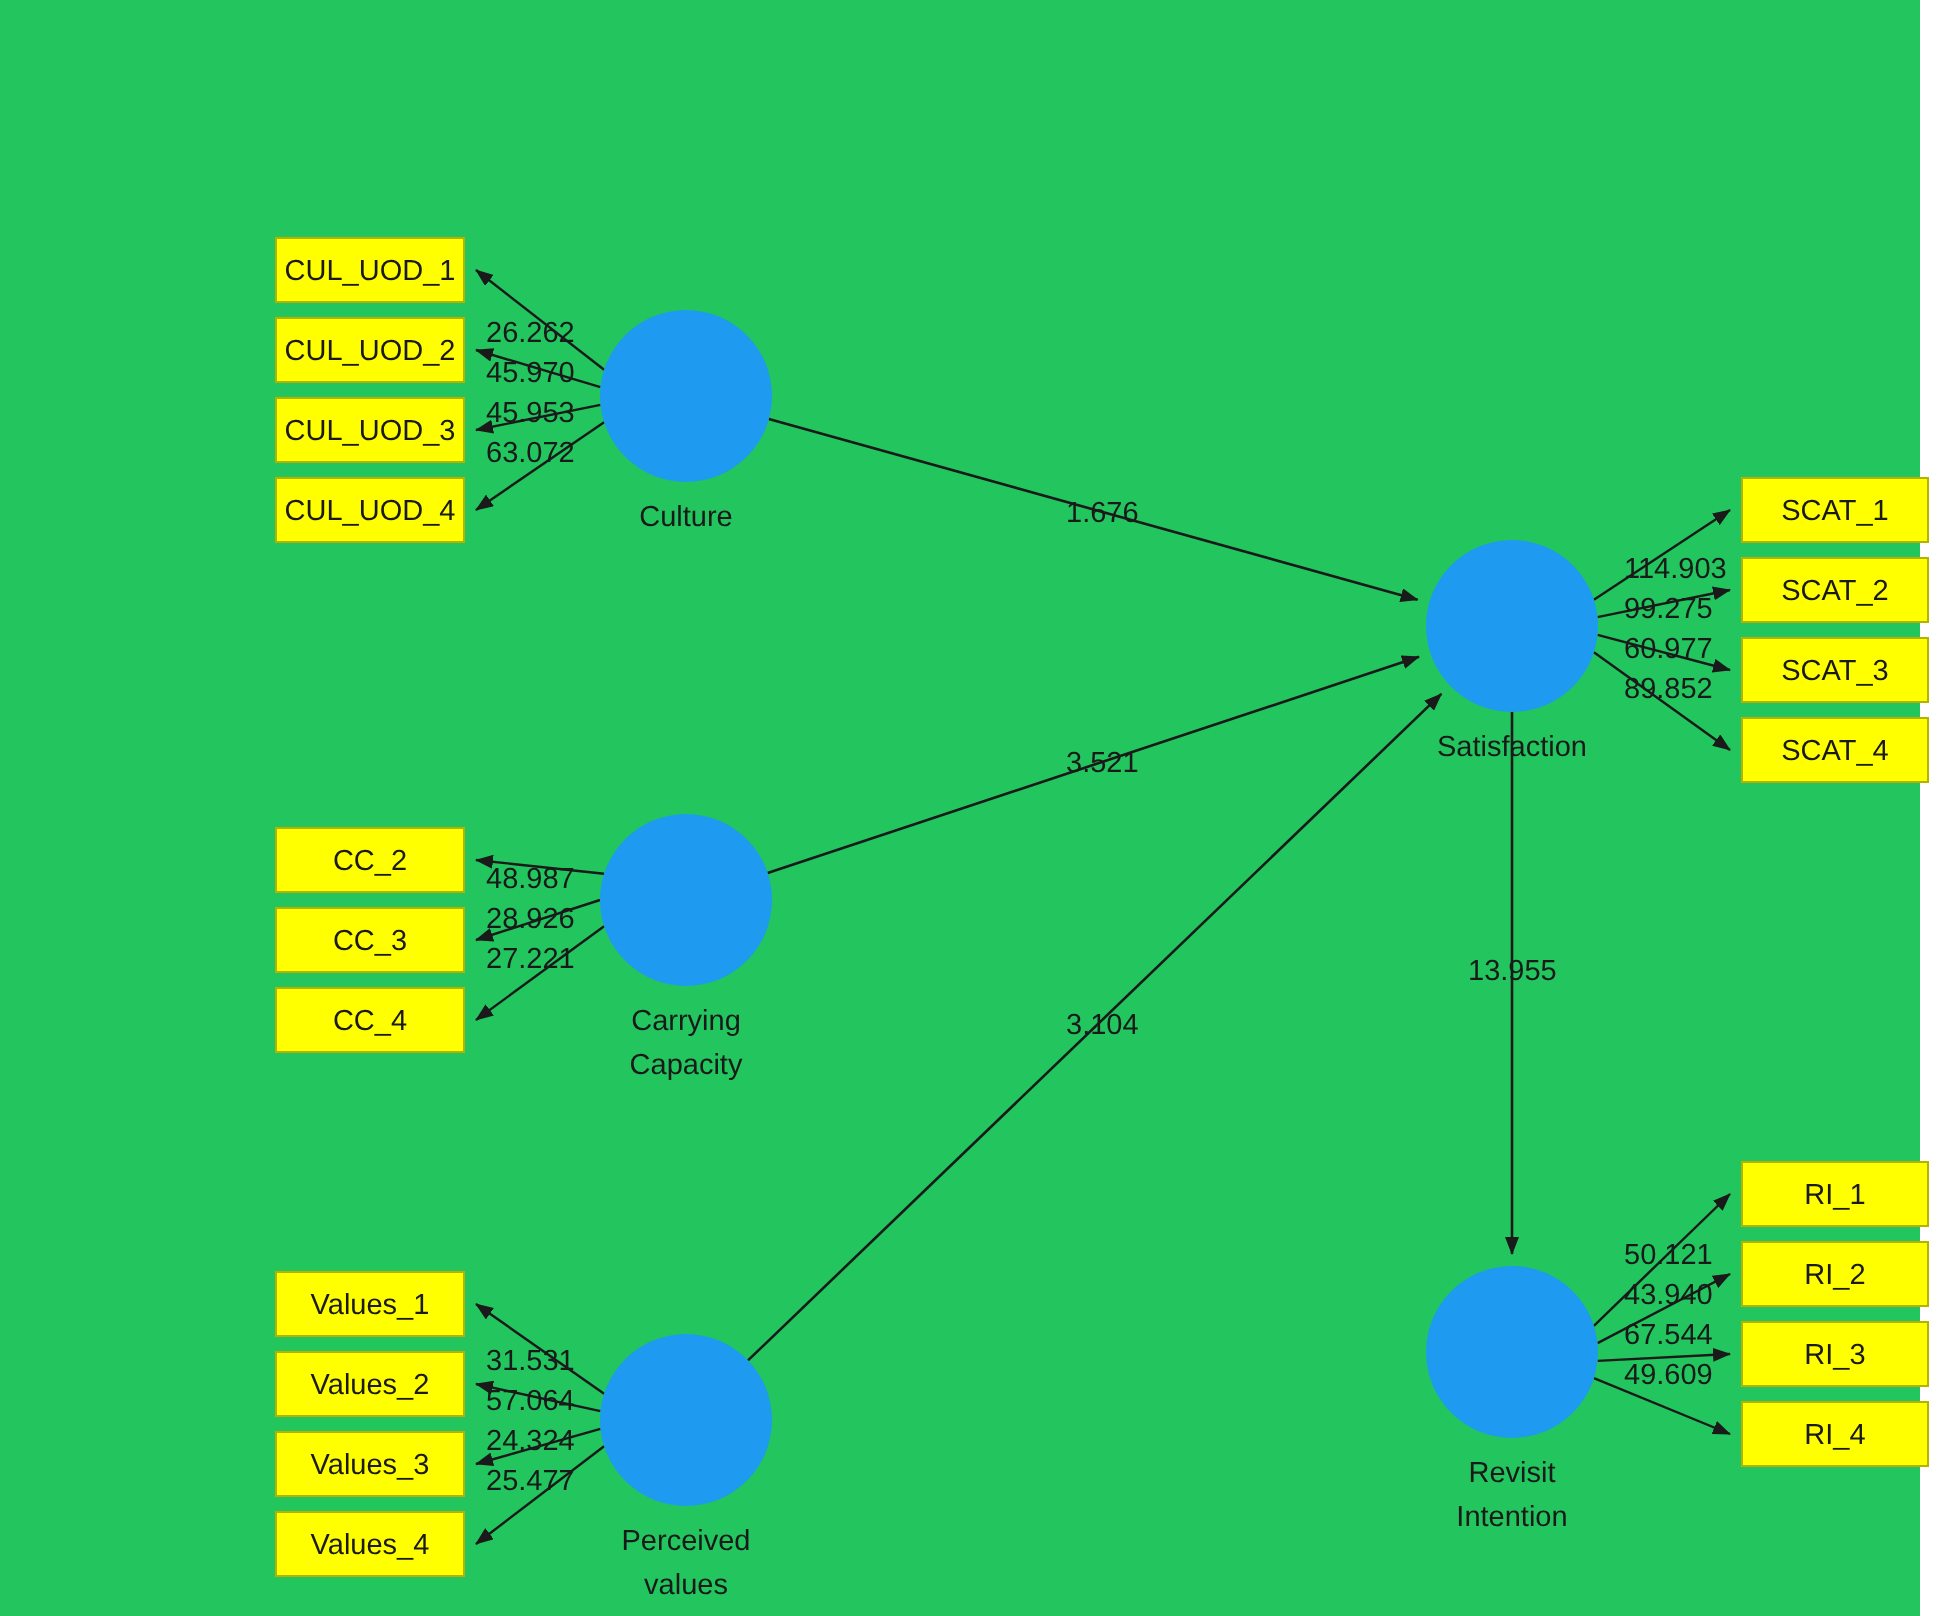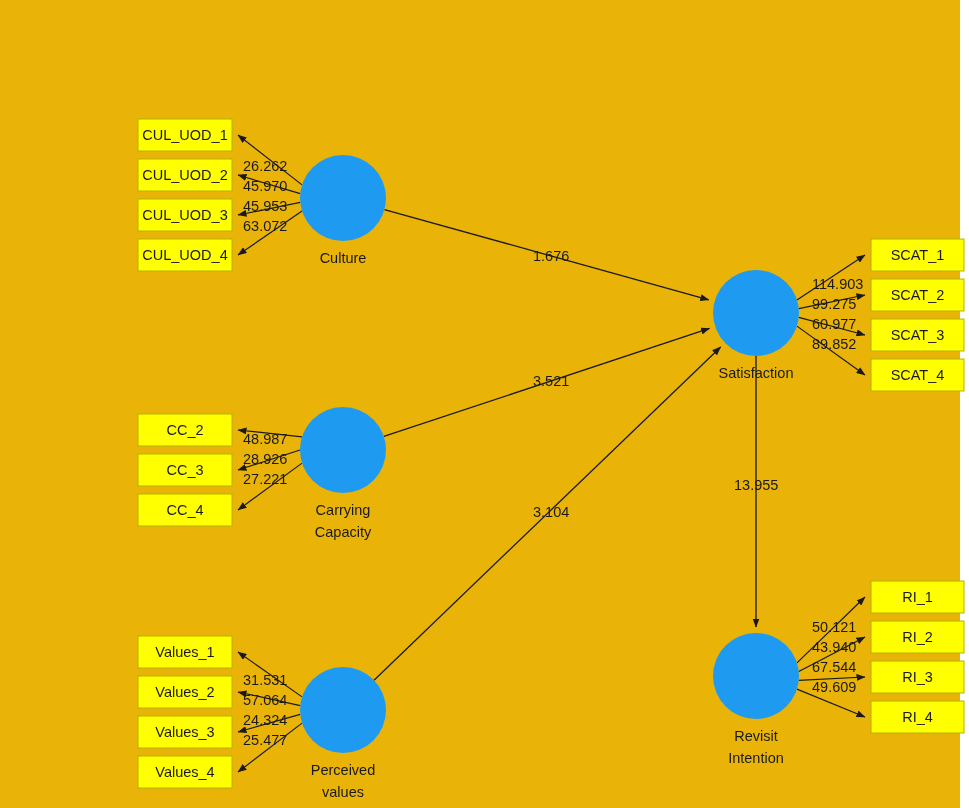--- a/index.html
+++ b/index.html
@@ -11,21 +11,21 @@
   body {
     width: 969px;
     height: 808px;
     font-family: "Liberation Sans", sans-serif;
     overflow: hidden;
   }
   #diagram-root {
     position: relative;
     width: 960px;
     height: 808px;
-    background: #eab308;
+    background: #22c55e;
   }
   svg#sem-svg {
     display: block;
     width: 969px;
     height: 808px;
   }
   .indicator-box {
     fill: #ffff00;
     stroke: #b3b300;
     stroke-width: 1;

